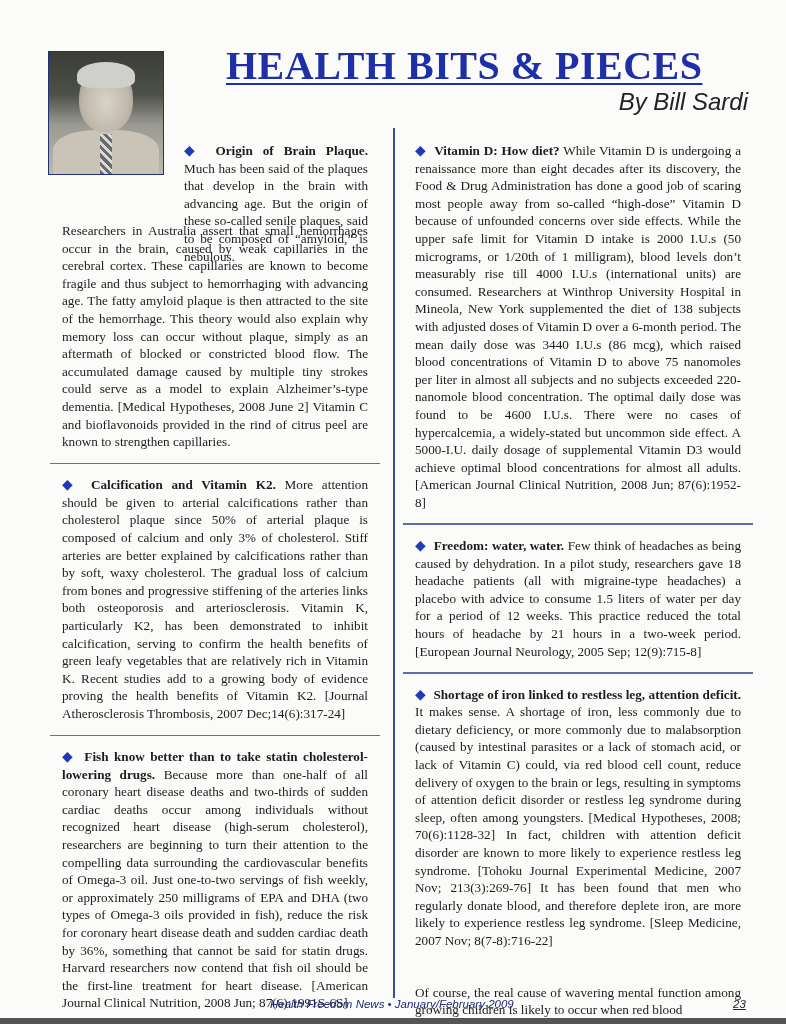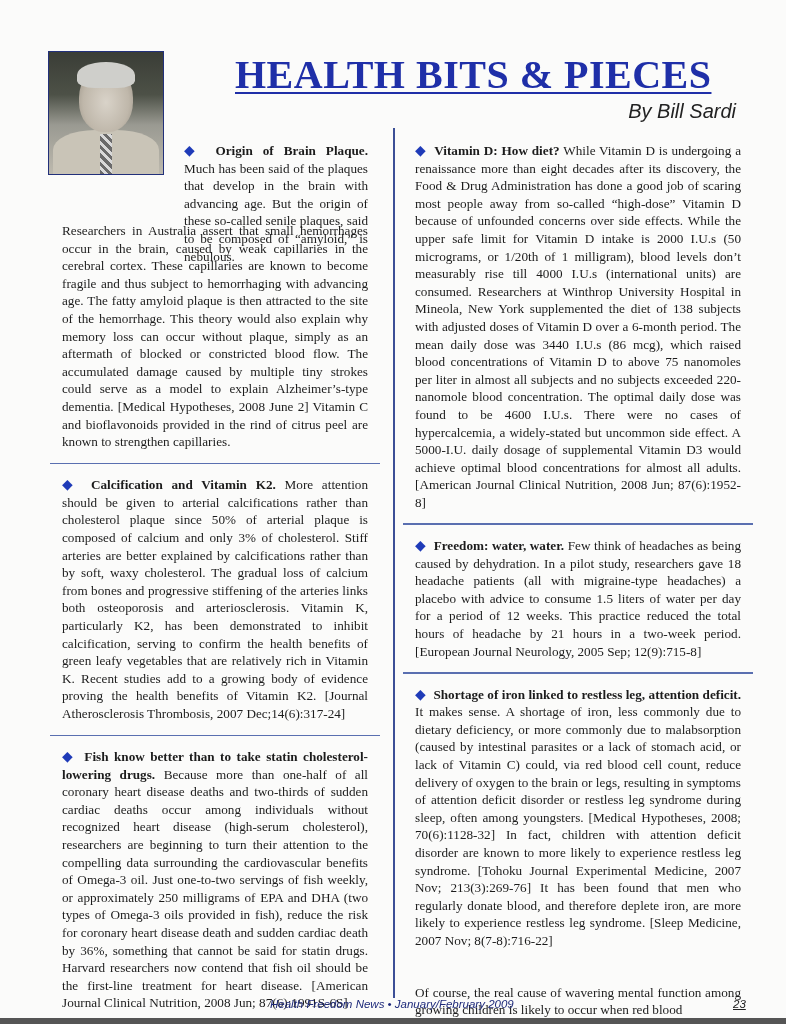--- a/index.html
+++ b/index.html
@@ -34,26 +34,26 @@
   }
   .photo .tie {
     position: absolute; left: 51px; top: 82px; width: 12px; height: 40px;
     background: repeating-linear-gradient(45deg, #6a6a6a 0 3px, #d8d8d8 3px 6px);
   }
   .title {
     position: absolute; left: 226px; top: 42px;
     font-family: "Liberation Serif", serif; font-weight: bold;
     font-size: 40px; color: #1f2fa8; text-decoration: underline;
     text-decoration-thickness: 2px; text-underline-offset: 4px;
-    letter-spacing: 0.5px; white-space: nowrap; margin: 9px;
+    letter-spacing: 0.5px; white-space: nowrap; margin: 0;
   }
   .byline {
     position: absolute; right: 38px; top: 88px;
     font-family: "Liberation Sans", sans-serif; font-style: italic;
-    font-size: 20px; color: #222; margin: 12px;
+    font-size: 24px; color: #222; margin: 0;
   }
   .col { position: absolute; font-size: 13.2px; line-height: 17.6px; text-align: justify; }
   .col-left { left: 50px; top: 210px; width: 330px; }
   .col-right { left: 403px; top: 130px; width: 350px; }
   .divider { position: absolute; left: 393px; top: 128px; width: 1.5px; height: 870px; background: #3c4f96; }
   .item p { margin: 12px; }
   .item .lead { font-weight: bold; }
   .item .cite { }
   .diamond { color: #1f3bb8; font-size: 14px; margin-right: 4px; }
   .rule { height: 1.5px; background: #5a6fb0; margin: 9px 0 11px 0; }

